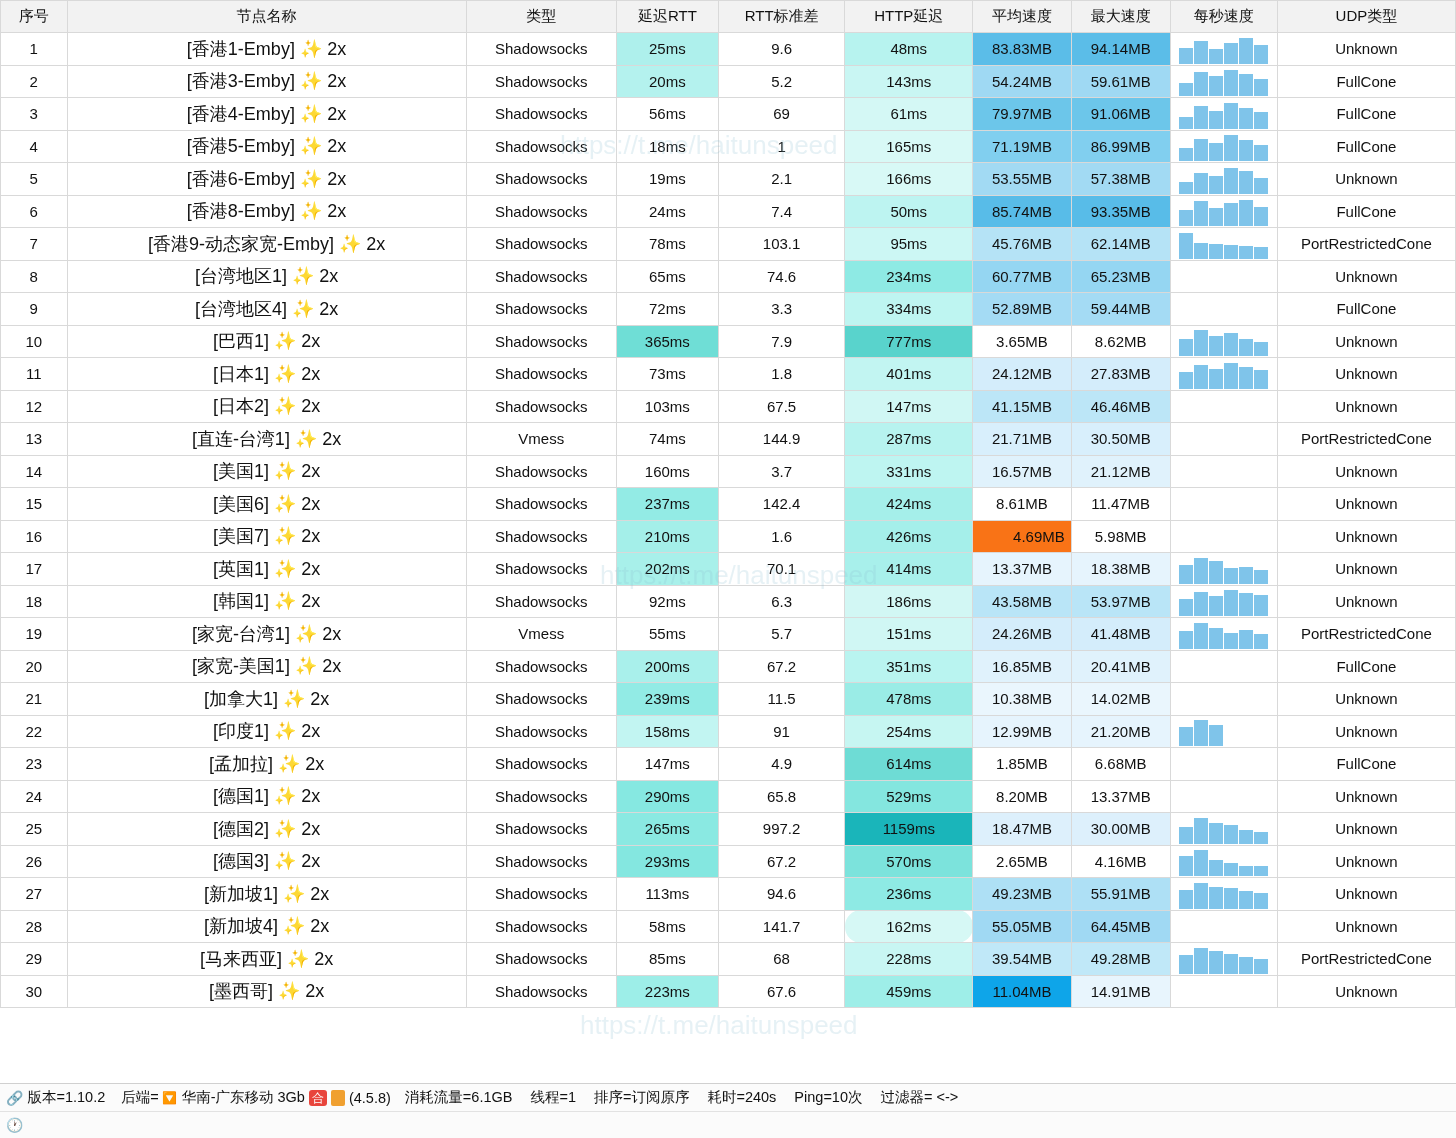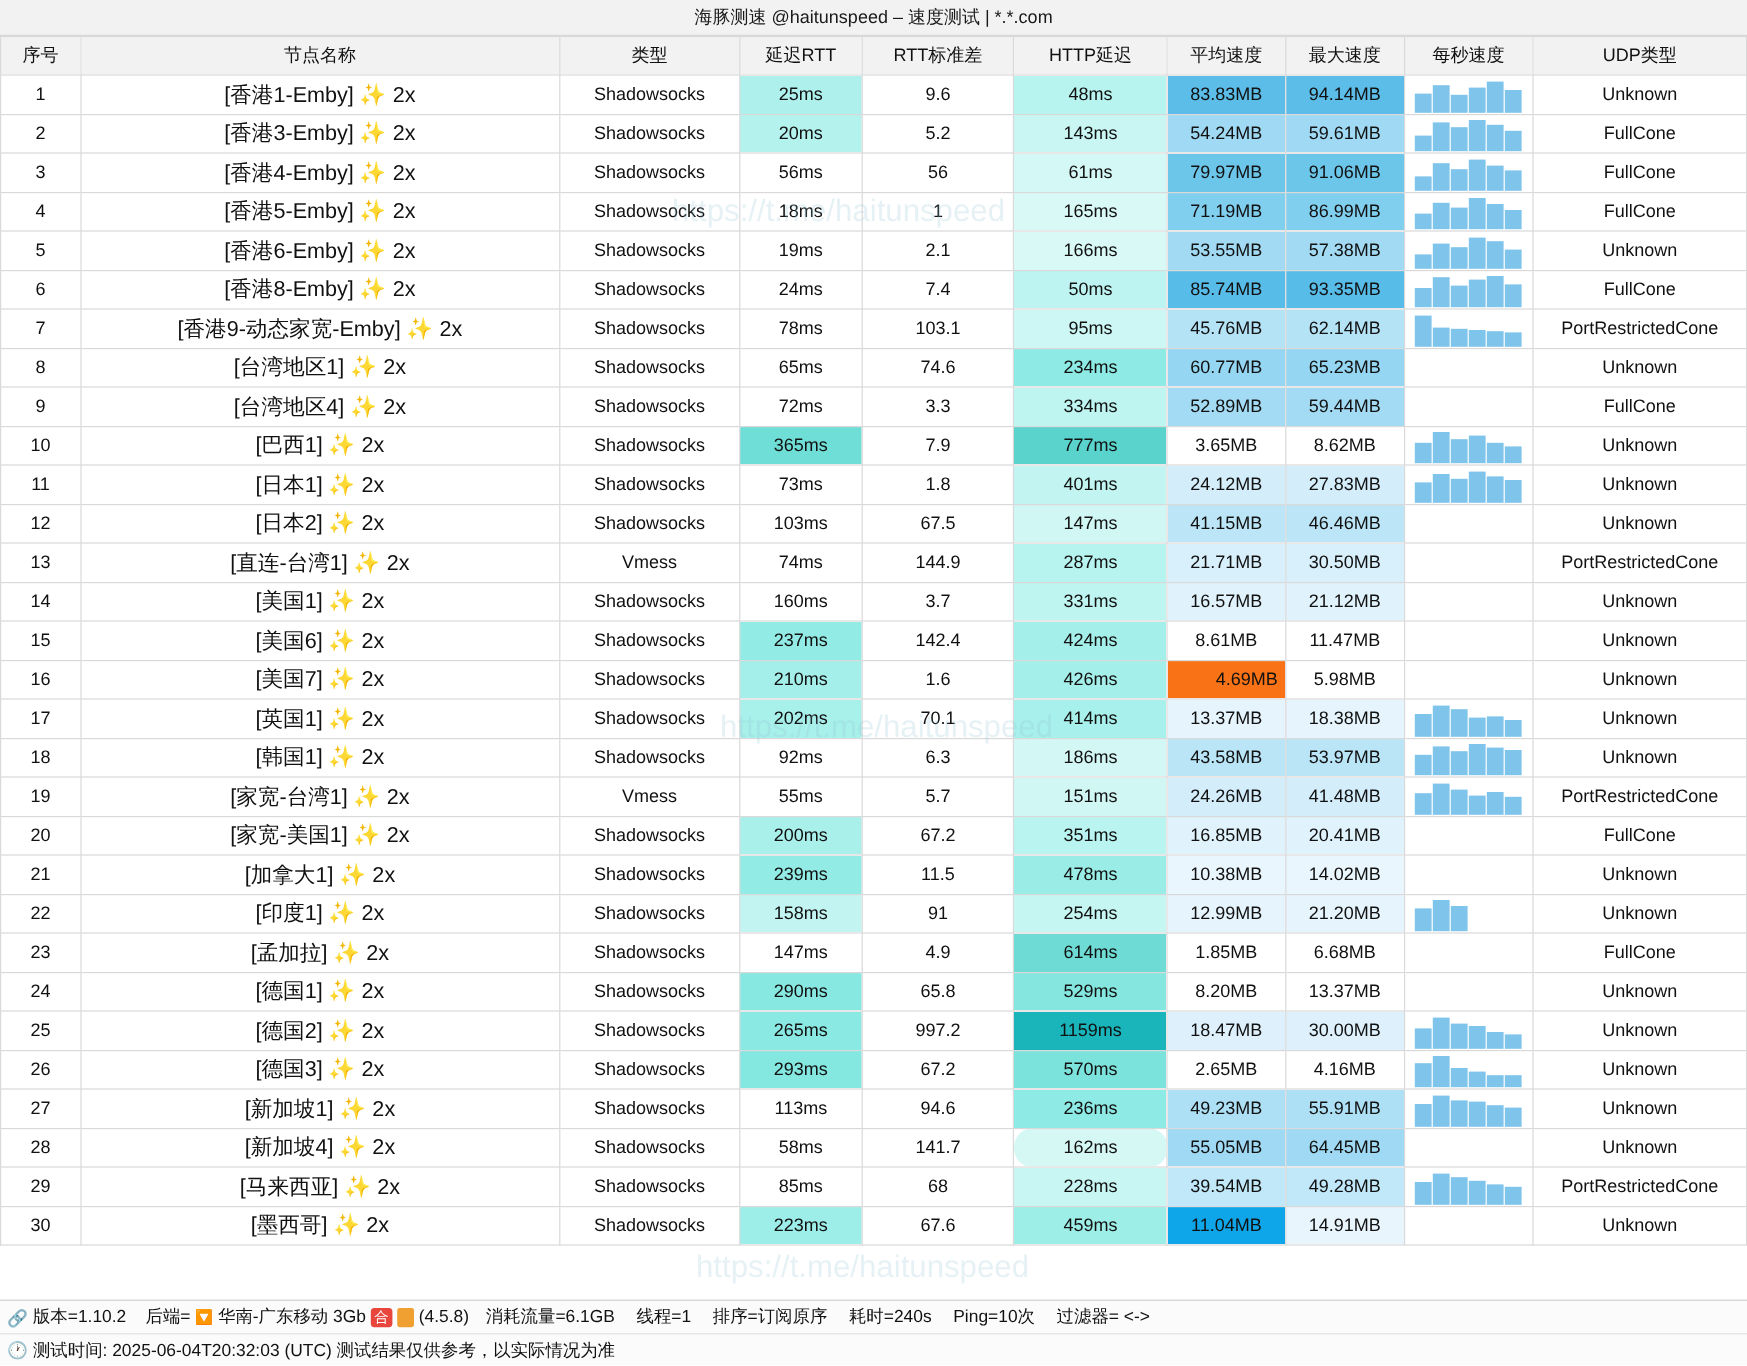--- a/index.html
+++ b/index.html
@@ -119,23 +119,20 @@
     font-size: 26px;
     font-family: "Liberation Sans", sans-serif;
     white-space: nowrap;
   }
 </style>
 </head>
 <body>
 
 <div class="app">
 
-  <div class="titlebar">
-    <span>海豚测速 @haitunspeed – 速度测试 | *.*.com</span>
-  </div>
 
   <div class="table-wrap">
     <div class="wm" style="left:560px; top:130px;">https://t.me/haitunspeed</div>
     <div class="wm" style="left:600px; top:560px;">https://t.me/haitunspeed</div>
     <div class="wm" style="left:580px; top:1010px;">https://t.me/haitunspeed</div>
 
     <table class="grid">
       <colgroup>
         <col class="c0">
           <col class="c1">
@@ -248,21 +245,21 @@
             <td class="name">
               <span class="cell-pad">[香港4-Emby] ✨ 2x</span>
             </td>
             <td class="type">
               <span class="cell-pad">Shadowsocks</span>
             </td>
             <td class="num" style="background: rgb(255, 255, 255);">
               <span class="cell-pad">56ms</span>
             </td>
             <td class="num">
-              <span class="cell-pad">56</span>
+              <span class="cell-pad">69</span>
             </td>
             <td class="num" style="background: rgb(212, 248, 245);">
               <span class="cell-pad">61ms</span>
             </td>
             <td class="num" style="background: rgb(108, 198, 234);">
               <span class="cell-pad">79.97MB</span>
             </td>
             <td class="num" style="background: rgb(108, 198, 234);">
               <span class="cell-pad">91.06MB</span>
             </td>
@@ -1356,17 +1353,16 @@
       <span>排序=订阅原序</span>
       <span style="width:10px"></span>
       <span>耗时=240s</span>
       <span style="width:10px"></span>
       <span>Ping=10次</span>
       <span style="width:10px"></span>
       <span>过滤器= &lt;-&gt;</span>
     </div>
     <div class="footer-row second">
       <span class="fico">🕐</span>
-      <span>测试时间: 2025-06-04T20:32:03 (UTC)  测试结果仅供参考，以实际情况为准</span>
     </div>
   </div>
 
 </div>
 
 </body></html>

